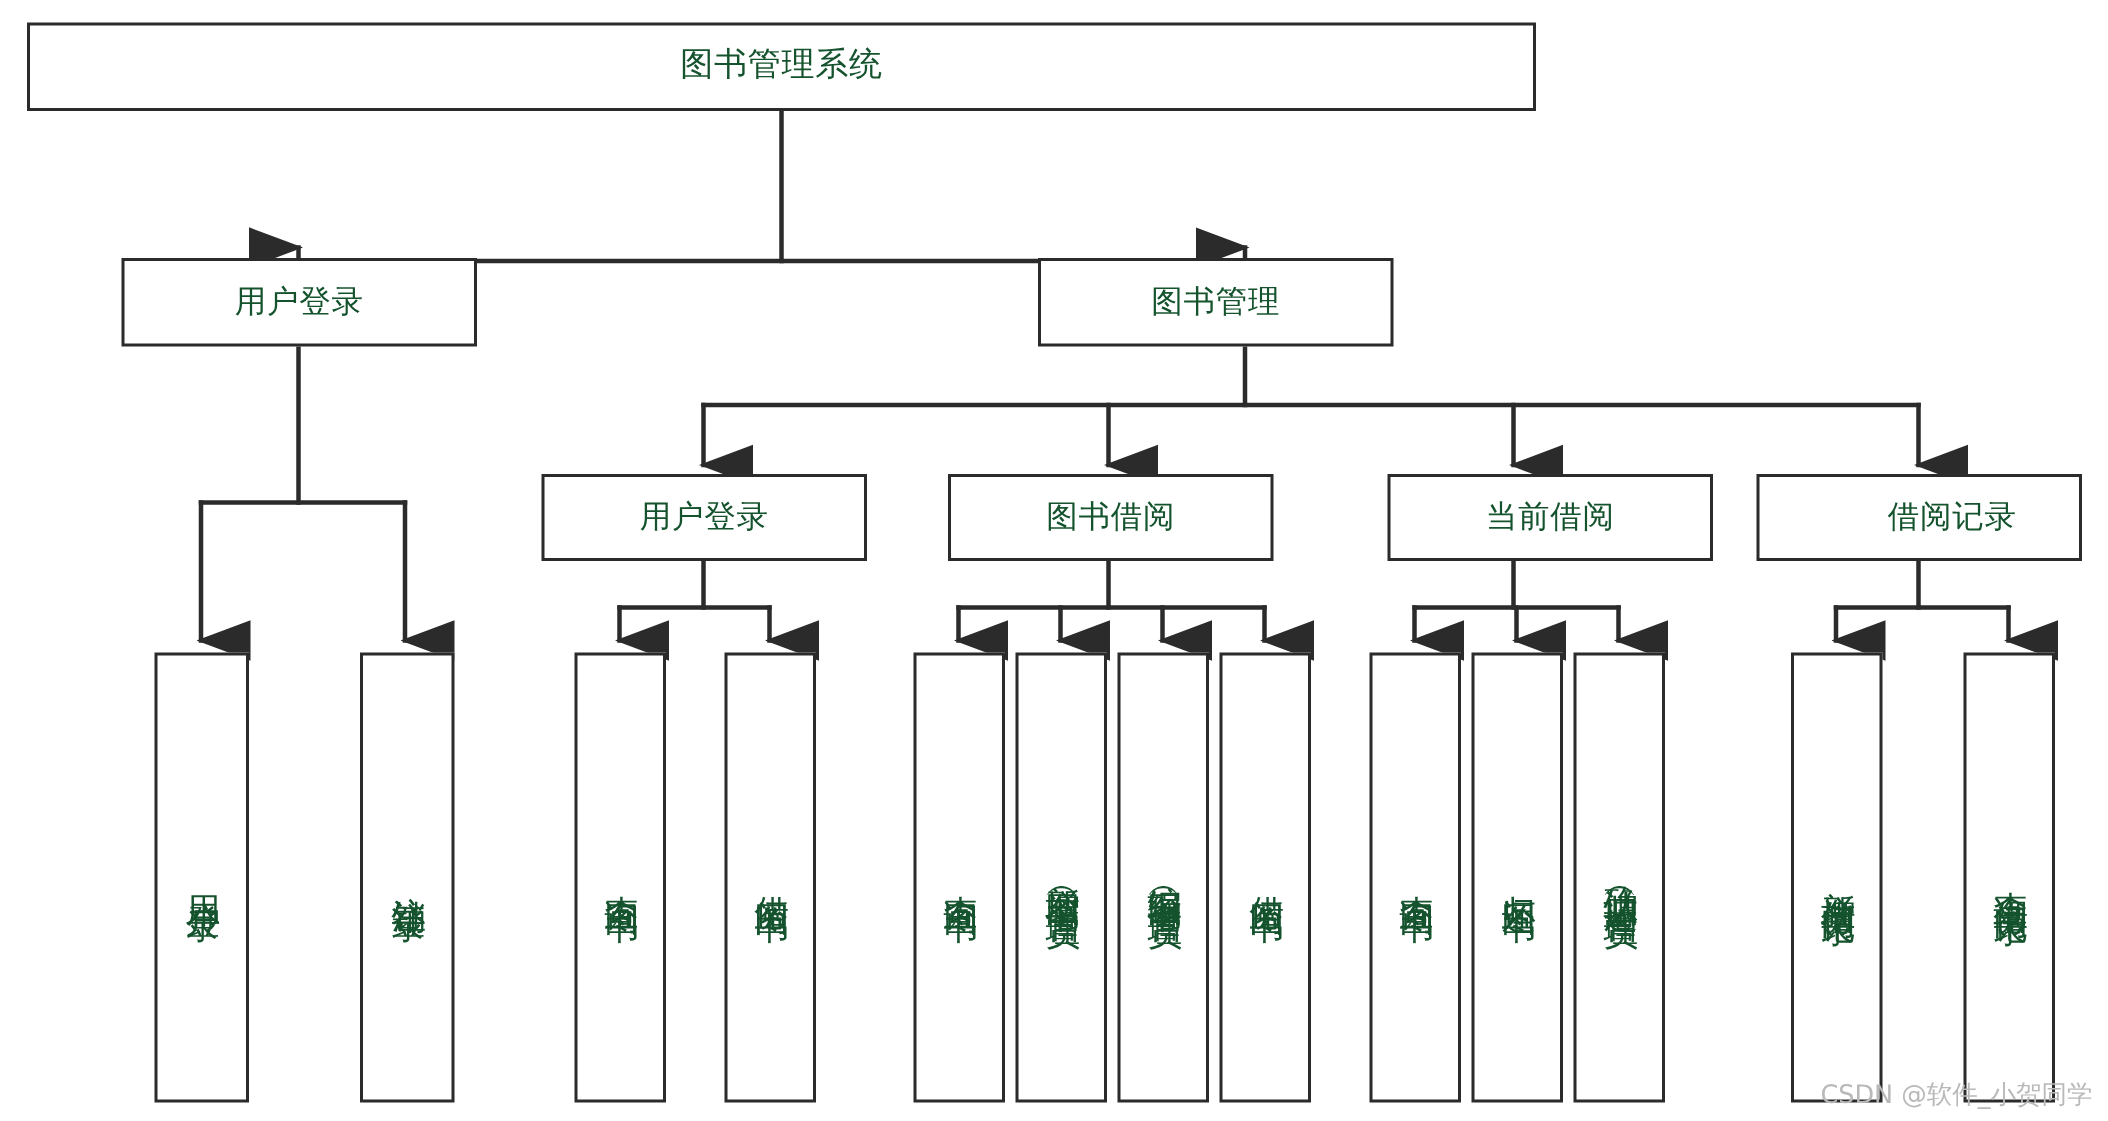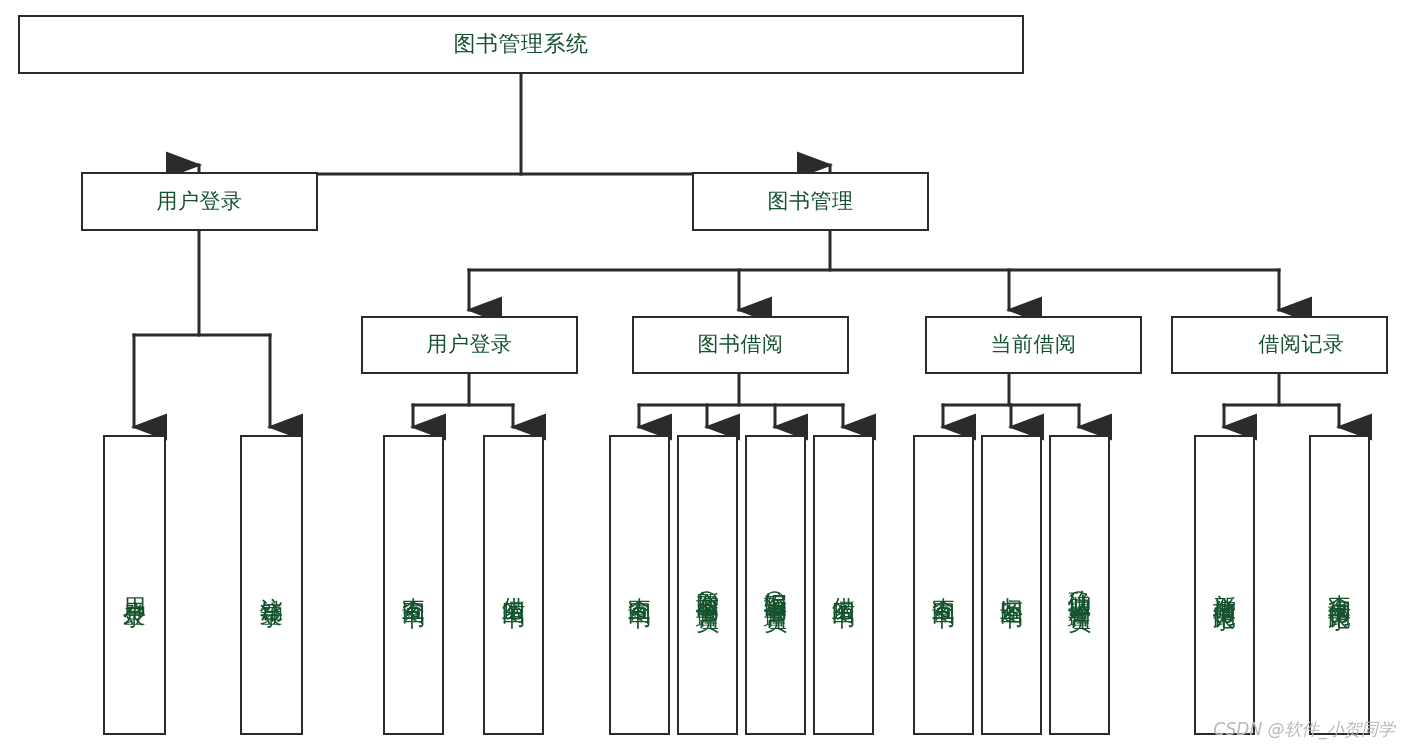--- a/index.html
+++ b/index.html
@@ -66,21 +66,20 @@
   }
   .watermark {
     position: absolute;
     right: 10px;
     bottom: 6px;
     font-size: 17px;
     color: #b9b9b9;
     z-index: 5;
     white-space: nowrap;
     font-family: "DejaVu Sans", "Liberation Sans", sans-serif;
-    font-style: italic;
   }
 </style>
 </head>
 <body>
 
 <div id="canvas">
 
   <svg id="wires" viewBox="0 0 1405 747" xmlns="http://www.w3.org/2000/svg">
     <defs>
       <marker id="arrow" viewBox="0 0 10 12" refX="5" refY="11" markerWidth="10" markerHeight="12" orient="auto-start-reverse">

